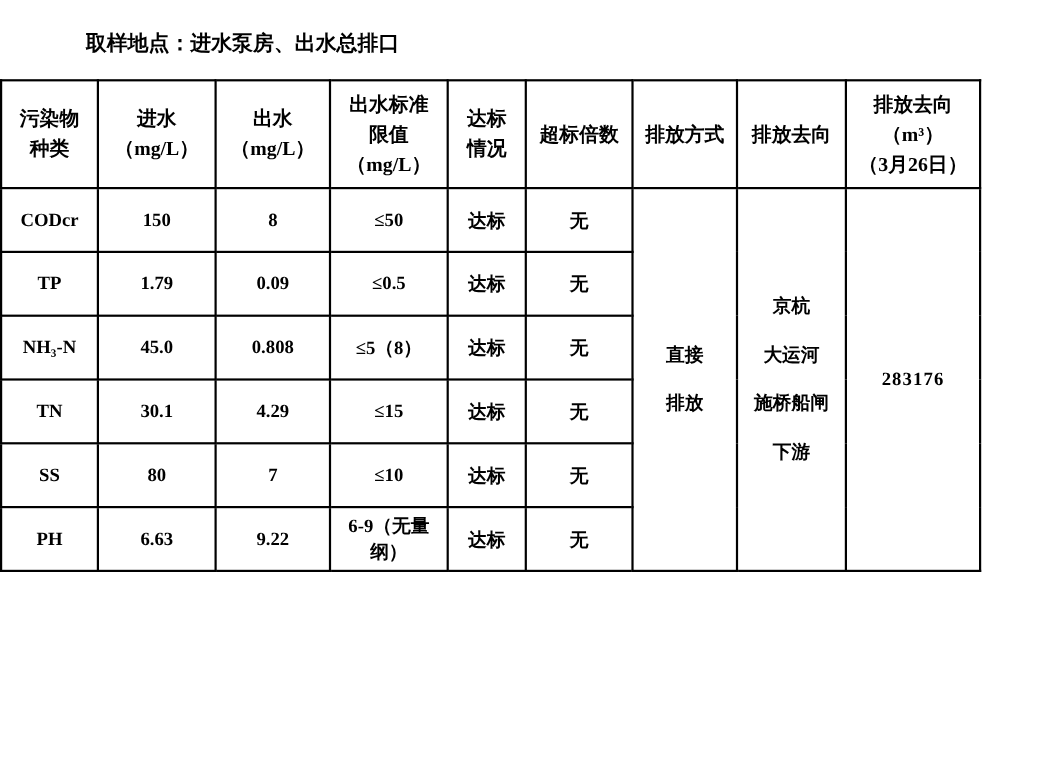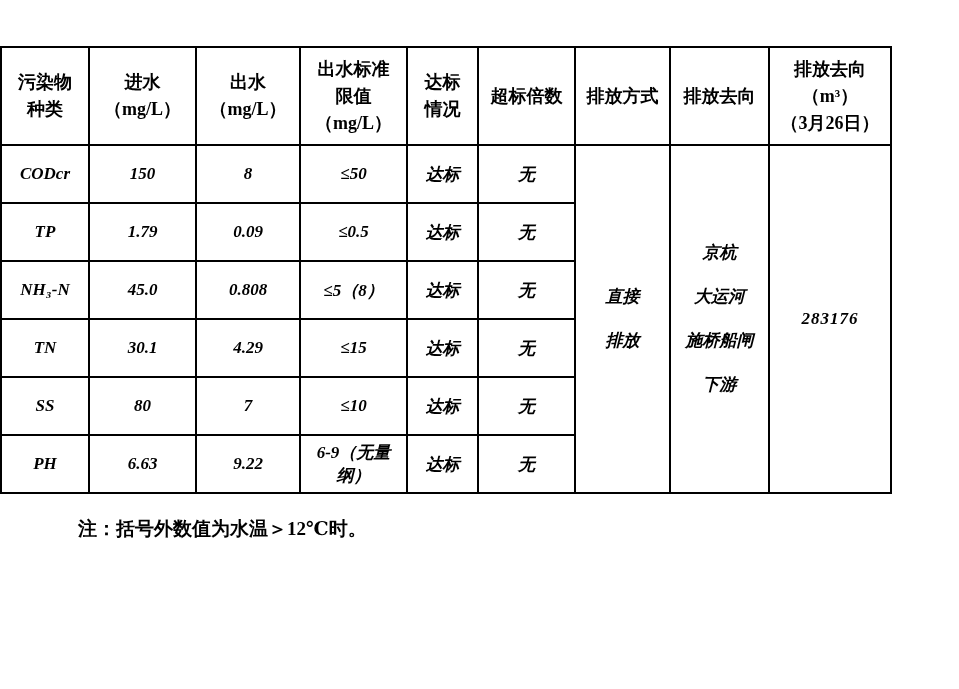--- a/index.html
+++ b/index.html
@@ -52,21 +52,20 @@
   table.report th {
     height: 96px;
     font-size: 18px;
     font-weight: bold;
     line-height: 1.5;
   }
   table.report td {
     height: 56px;
     font-size: 17px;
     font-weight: bold;
-    font-style: italic;
   }
   td.limit-cell {
     font-size: 16px;
   }
   td.merged-tall {
     line-height: 2.6;
     font-size: 17px;
   }
   td.volume-cell {
     font-size: 28px;
@@ -79,20 +78,21 @@
     font-weight: bold;
   }
 </style>
 </head>
 <body>
 
 <div class="page">
 
 
   <div class="meta-row">
+    <span>取样地点：进水泵房、出水总排口</span>
   </div>
 
   <table class="report">
     <colgroup>
       <col style="width:88px">
       <col style="width:107px">
       <col style="width:104px">
       <col style="width:107px">
       <col style="width:71px">
       <col style="width:97px">
@@ -173,15 +173,14 @@
         <td>PH</td>
         <td>6.63</td>
         <td>9.22</td>
         <td class="limit-cell">6-9（无量纲）</td>
         <td>达标</td>
         <td>无</td>
       </tr>
     </tbody>
   </table>
 
-  <div class="note">注：括号外数值为水温＞12℃时。</div>
 
 </div>
 
 </body></html>

